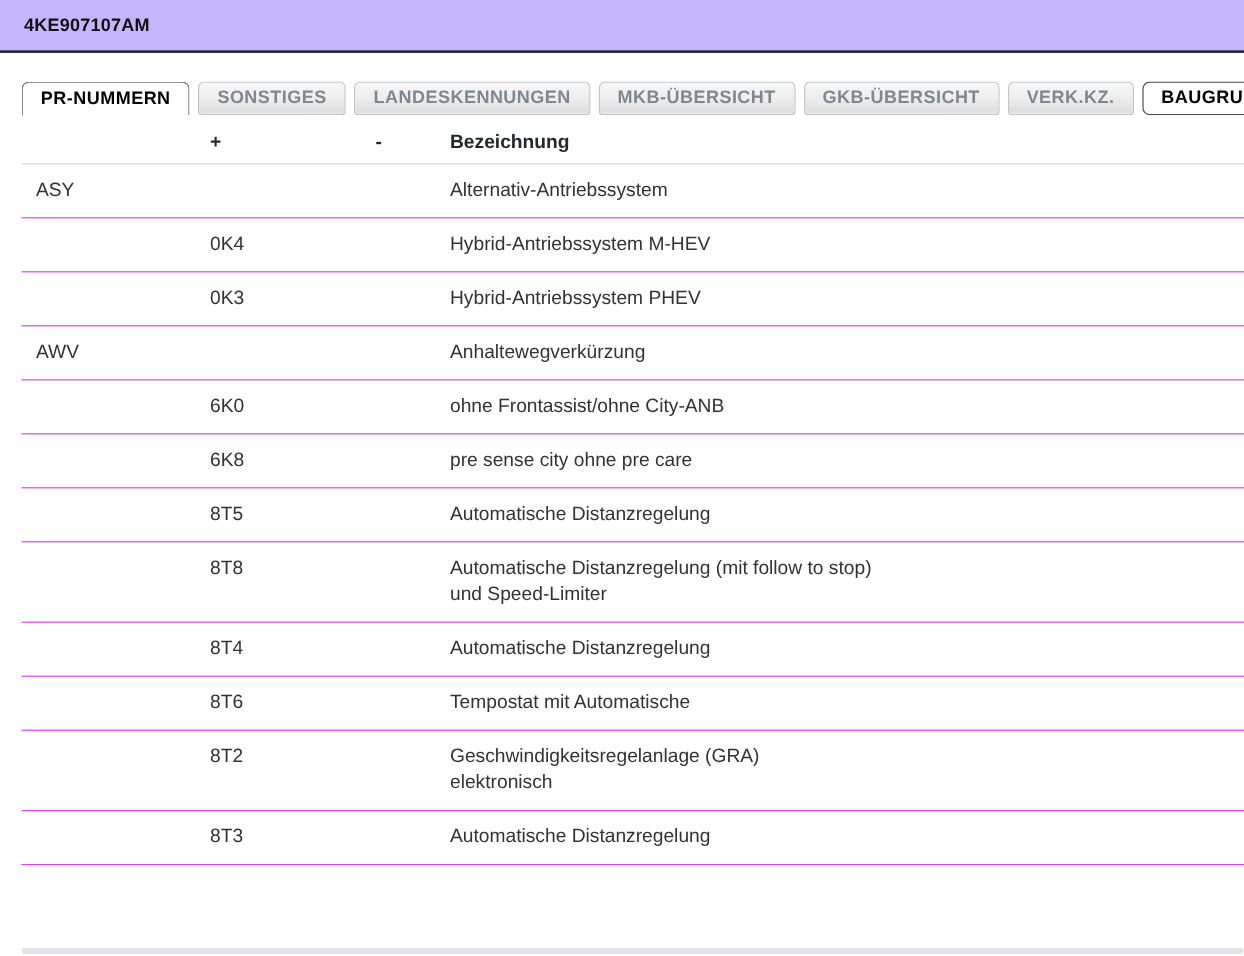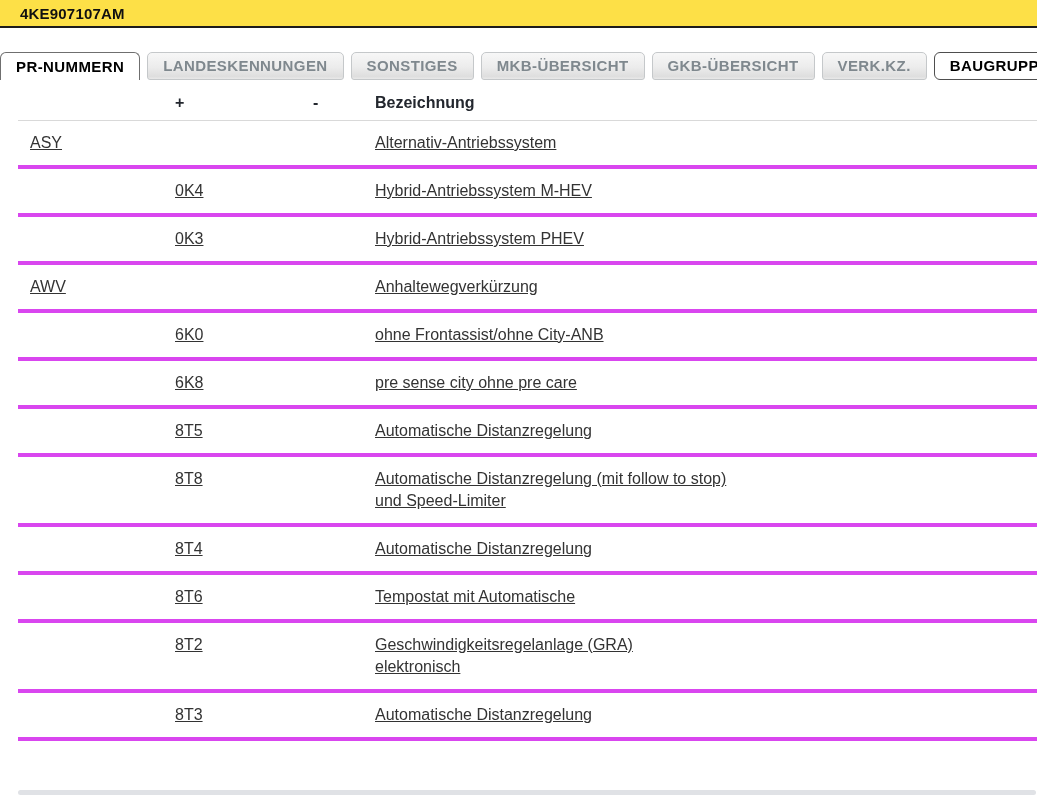--- a/index.html
+++ b/index.html
@@ -8,36 +8,36 @@
   body {
     width: 1037px; height: 797px;
     overflow: hidden;
     position: relative;
     font-family: "Liberation Sans", "DejaVu Sans", sans-serif;
     color: #333333;
   }
 
   
   .topbar {
-    height: 28px;
-    background: #fde047;
+    height: 44px;
+    background: #c4b5fd;
     border-bottom: 2px solid #1c1c1c;
     display: flex; align-items: center;
     padding-left: 20px;
   }
   .part-number {
     font-size: 15px; font-weight: bold; color: #111111;
     letter-spacing: 0.2px;
   }
 
   
   .tab-bar {
     display: flex; align-items: flex-end;
     gap: 7px;
-    margin: 24px 0 0 0;
+    margin: 24px 0 0 18px;
     height: 28px;
     white-space: nowrap;
     overflow: hidden;
   }
   .tab {
     flex: 0 0 auto;
     height: 28px;
     padding: 0 15px;
     font-family: inherit;
     font-size: 15px; font-weight: bold; letter-spacing: 0.4px;
@@ -64,21 +64,21 @@
     border-radius: 6px 4px 4px 6px;
     color: #000000;
   }
 
   
   .pr-table {
     margin: 5px 0 0 18px;
     width: calc(100% - 18px);
     font-size: 16px;
   }
-  .tr { display: flex; border-bottom: 4px solid #d946ef; text-decoration: underline; }
+  .tr { display: flex; border-bottom: 1px solid #d946ef; }
   .td, .th {
     line-height: 22px;
     padding-top: 11px; padding-bottom: 11px;
   }
   .thead .th { padding-top: 7px; padding-bottom: 6px; font-weight: bold; color: #23272e; }
   .thead { border-bottom: 1px solid #d9d9d9; display: flex; }
   .c0 { flex: 0 0 150px; padding-left: 12px; }
   .c1 { flex: 0 0 140px; padding-left: 7px;  }
   .c2 { flex: 0 0 65px;  padding-left: 5px;  }
   .c3 { flex: 1 1 auto;  padding-left: 2px; padding-right: 4px; white-space: pre-line; }
@@ -97,22 +97,22 @@
 </style>
 </head>
 <body>
 
 <div class="topbar">
   <span class="part-number">4KE907107AM</span>
 </div>
 
 <div class="tab-bar" id="tab-bar">
     <button type="button" class="tab active">PR-NUMMERN</button>
+    <button type="button" class="tab inactive">SONSTIGES</button>
     <button type="button" class="tab inactive">LANDESKENNUNGEN</button>
-    <button type="button" class="tab inactive">SONSTIGES</button>
     <button type="button" class="tab inactive">MKB-ÜBERSICHT</button>
     <button type="button" class="tab inactive">GKB-ÜBERSICHT</button>
     <button type="button" class="tab inactive">VERK.KZ.</button>
     <button type="button" class="tab highlighted">BAUGRUPPEN</button>
   </div>
 
 <div class="pr-table">
   <div class="thead">
     <div class="th c0"></div>
     <div class="th c1">+</div>

